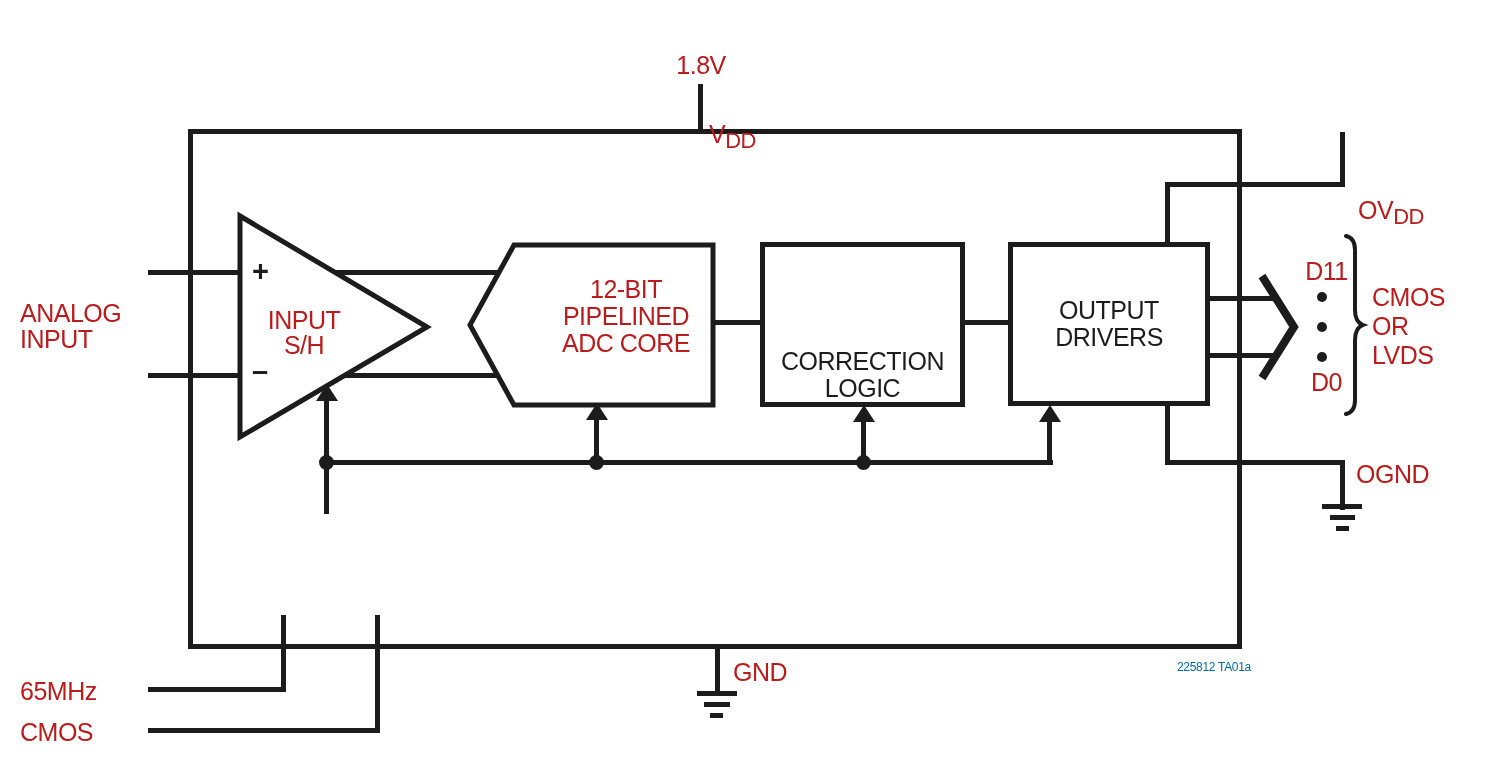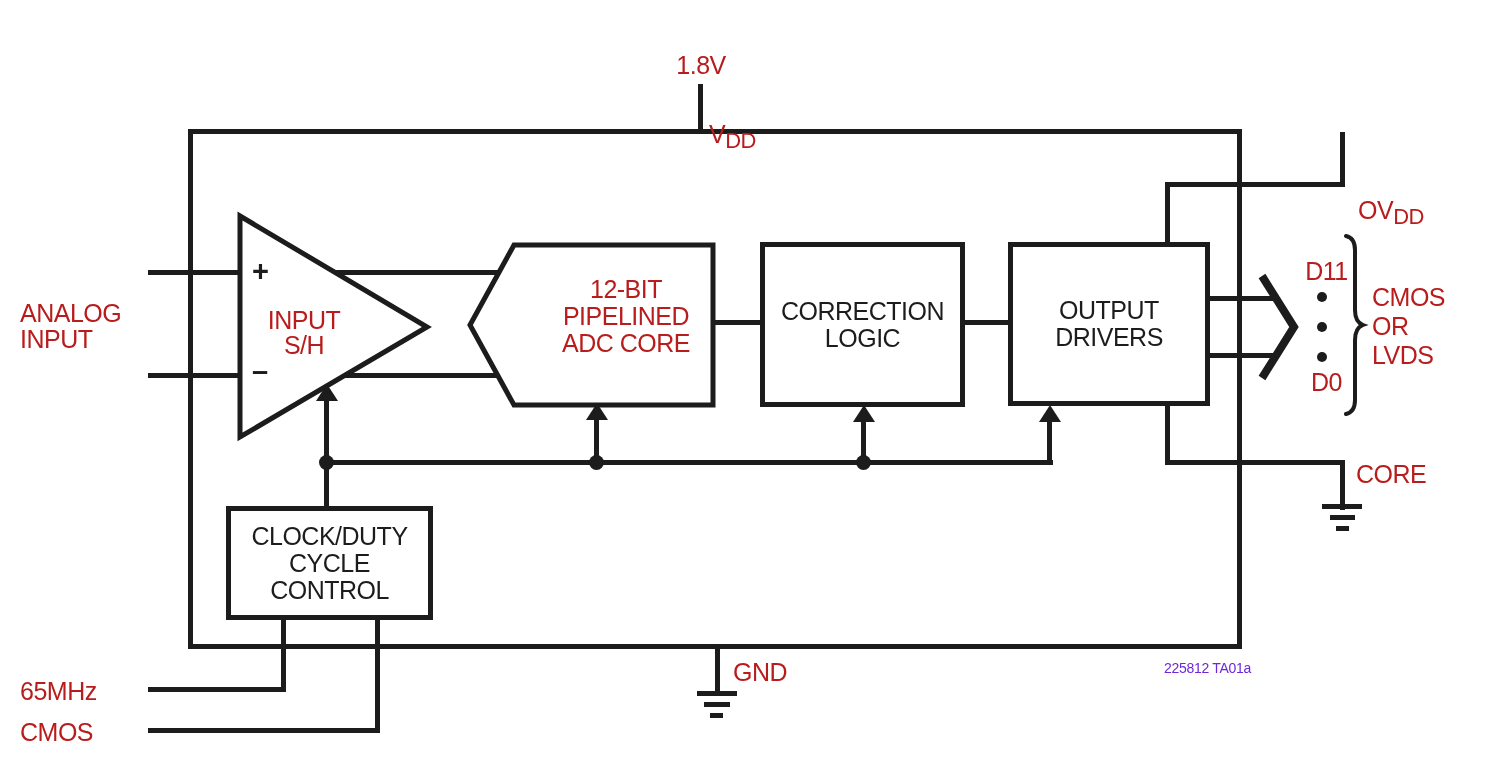--- a/index.html
+++ b/index.html
@@ -23,21 +23,21 @@
   .right { }
   .center { text-align:center; }
   .arrowhead {
     position:absolute; width:0; height:0; z-index:3;
     border-left:11px solid transparent; border-right:11px solid transparent;
     border-bottom:17px solid #1c1c1c;
   }
   .dot { position:absolute; background:#1c1c1c; border-radius:50%; z-index:3; }
   .sign { position:absolute; z-index:4; font-size:29px; font-weight:bold; letter-spacing:0; }
   sub.pin { font-size:22px; letter-spacing:-0.5px; vertical-align:-5px; }
-  .fig-id { position:absolute; z-index:4; font-size:14px; letter-spacing:-0.3px; color:#6d28d9; }
+  .fig-id { position:absolute; z-index:4; font-size:12px; letter-spacing:-0.3px; color:#0369a1; }
 </style>
 </head>
 <body>
 
 <div id="stage">
 
   <div class="wire" style="left:148px; top:270px; width:360px; height:5px;"></div>
   <div class="wire" style="left:148px; top:373px; width:360px; height:5px;"></div>
 
   <div class="wire" style="left:710px; top:320px; width:56px; height:5px;"></div>
@@ -79,35 +79,30 @@
   <div class="sign" style="left:252px; top:255px;">+</div>
   <div class="sign" style="left:252px; top:355px;">–</div>
 
   <svg class="shape" style="left:463px; top:238px;" width="257" height="174" viewBox="463 238 257 174">
     <polygon points="470,325 514,245 713,245 713,405 514,405" fill="#ffffff" stroke="#1c1c1c" stroke-width="5" stroke-linejoin="miter"></polygon>
   </svg>
   <div class="lbl center" style="left:520px; top:276px; width:212px;">12-BIT
 PIPELINED
 ADC CORE</div>
 
-  <div class="block" style="left:760px; top:242px; width:205px; height:165px;">
+  <div class="block" style="left:760px; top:242px; width:205px; height:165px;align-items:flex-end;">
     <div class="blk-lbl">CORRECTION
 LOGIC</div>
   </div>
 
   <div class="block" style="left:1008px; top:242px; width:202px; height:164px;">
     <div class="blk-lbl">OUTPUT
 DRIVERS</div>
   </div>
 
-  <div class="block" style="left:226px; top:506px; width:207px; height:114px;">
-    <div class="blk-lbl">CLOCK/DUTY
-CYCLE
-CONTROL</div>
-  </div>
 
   <div class="arrowhead" style="left:316px; top:384px;"></div>
   <div class="arrowhead" style="left:586px; top:403px;"></div>
   <div class="arrowhead" style="left:853px; top:405px;"></div>
   <div class="arrowhead" style="left:1039px; top:405px;"></div>
   <div class="dot" style="left:319px; top:455px; width:15px; height:15px;"></div>
   <div class="dot" style="left:589px; top:455px; width:15px; height:15px;"></div>
   <div class="dot" style="left:856px; top:455px; width:15px; height:15px;"></div>
 
   <svg class="shape" style="left:1251px; top:266px; z-index:3;" width="52" height="122" viewBox="1251 266 52 122">
@@ -137,16 +132,16 @@
     <span>V</span><sub class="pin">DD</sub>
   </div>
   <div class="lbl" style="left:1358px; top:170px;">
     <span>OV</span><sub class="pin">DD</sub>
   </div>
   <div class="lbl right" style="left:20px; top:300px; width:118px; line-height:26px;">ANALOG
 INPUT</div>
   <div class="lbl right" style="left:20px; top:678px; width:118px;">65MHz</div>
   <div class="lbl right" style="left:20px; top:719px; width:118px;">CMOS</div>
   <div class="lbl" style="left:733px; top:659px;text-align:right;">GND</div>
-  <div class="lbl" style="left:1356px; top:461px;">CORE</div>
+  <div class="lbl" style="left:1356px; top:461px;">OGND</div>
   <div class="fig-id right" style="left:1101px; top:660px; width:150px; text-align:right;">225812 TA01a</div>
 
 </div>
 
 </body></html>

